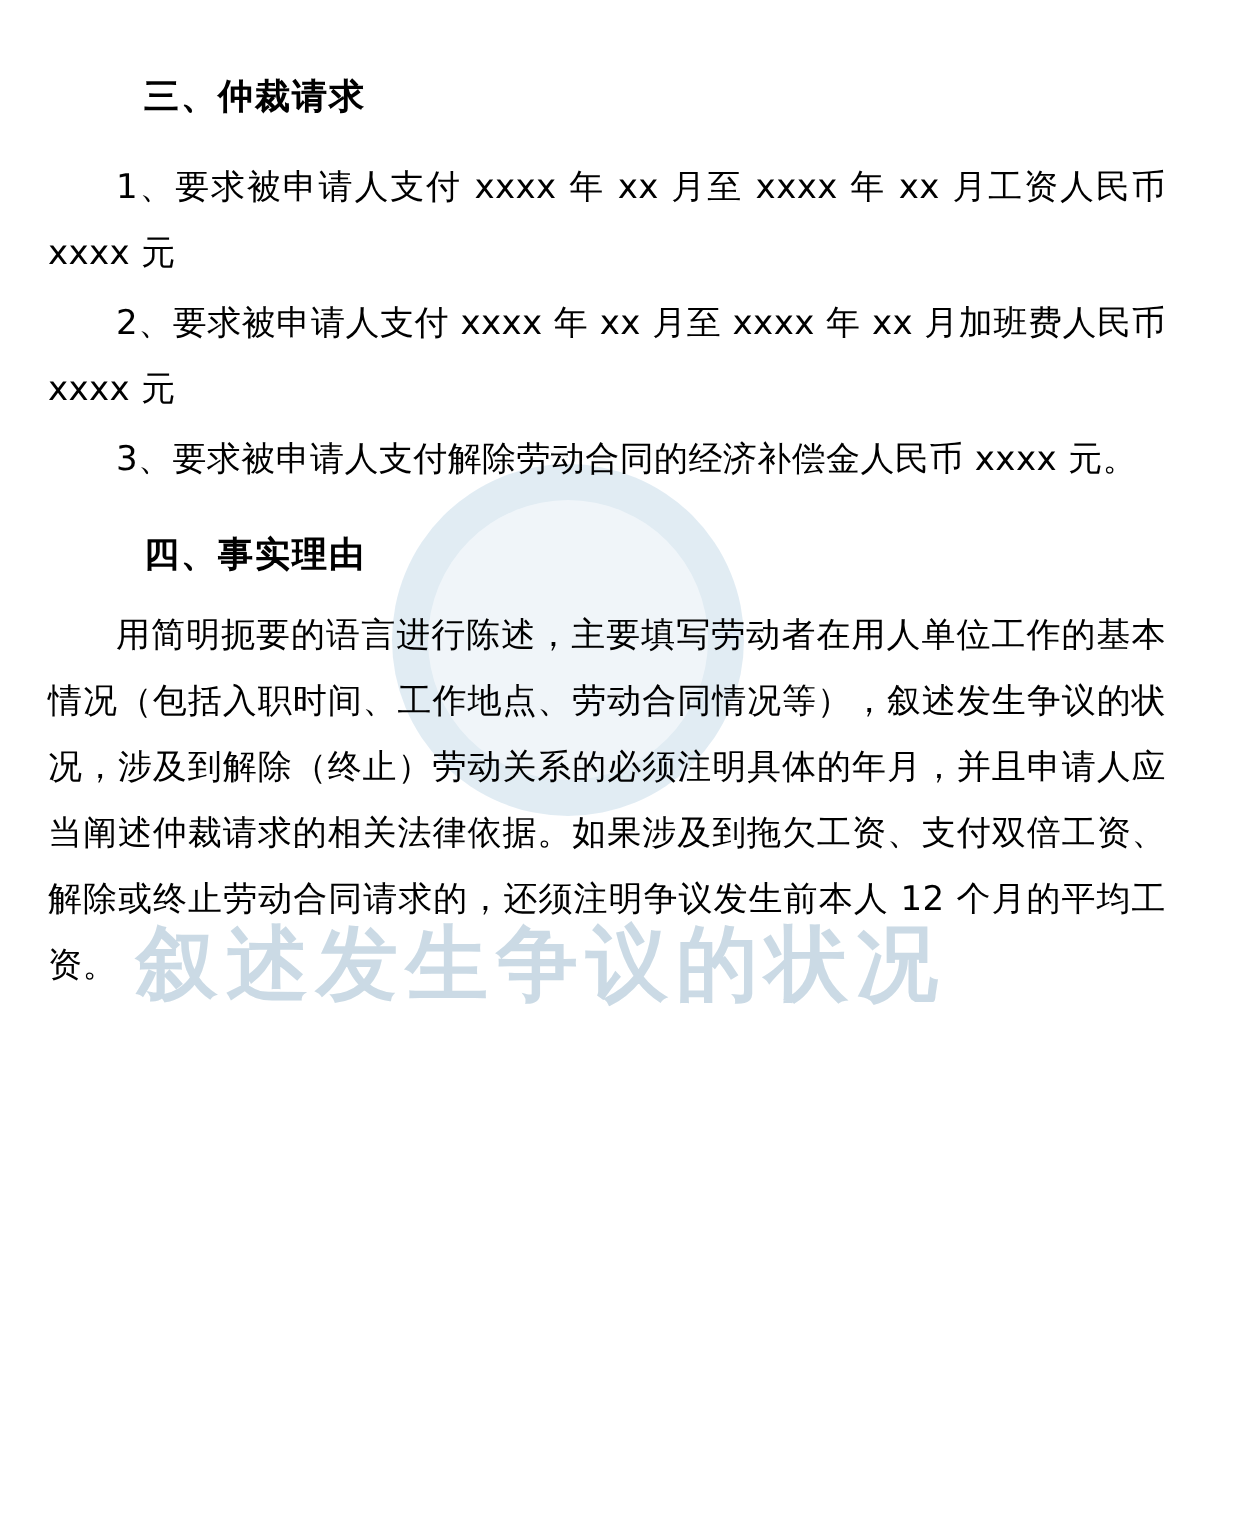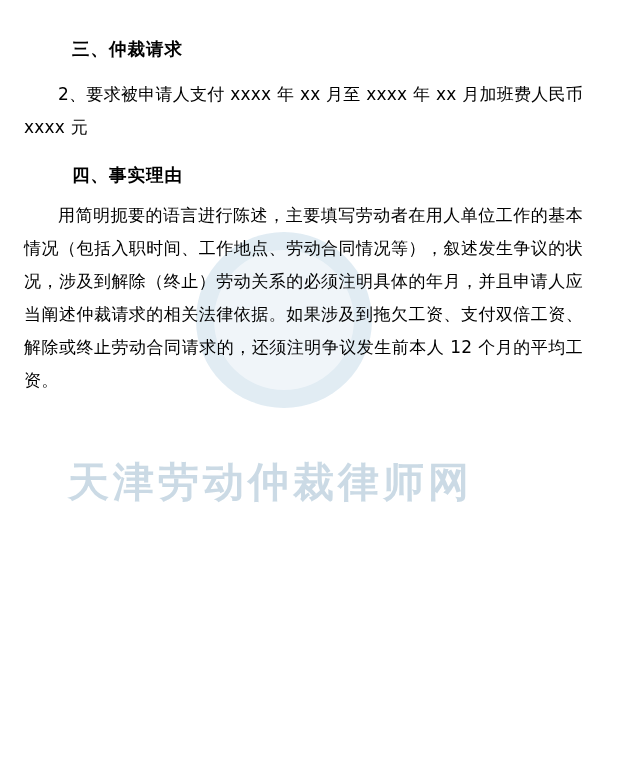--- a/index.html
+++ b/index.html
@@ -87,34 +87,36 @@
     text-indent: 34px;
     letter-spacing: .2px;
   }
   .spacer-sm { height: 6px; }
 </style>
 </head>
 <body>
 
 <div id="watermark">
   <div class="wm-circle"></div>
-  <div class="wm-text">天津劳动仲裁律师网</div>
+  <div class="wm-text">叙述发生争议的状况</div>
 </div>
 
 <div id="doc">
 
   <h2 class="heading">三、仲裁请求</h2>
 
 
   <div class="spacer-sm"></div>
 
 
+  <p class="para">1、要求被申请人支付 xxxx 年 xx 月至 xxxx 年 xx 月工资人民币 xxxx 元</p>
 
   <p class="para">2、要求被申请人支付 xxxx 年 xx 月至 xxxx 年 xx 月加班费人民币 xxxx 元</p>
 
+  <p class="para">3、要求被申请人支付解除劳动合同的经济补偿金人民币 xxxx 元。</p>
 
   <div class="spacer-sm"></div>
 
 
   <h2 class="heading second">四、事实理由</h2>
 
   <p class="para">用简明扼要的语言进行陈述，主要填写劳动者在用人单位工作的基本情况（包括入职时间、工作地点、劳动合同情况等），叙述发生争议的状况，涉及到解除（终止）劳动关系的必须注明具体的年月，并且申请人应当阐述仲裁请求的相关法律依据。如果涉及到拖欠工资、支付双倍工资、解除或终止劳动合同请求的，还须注明争议发生前本人 12 个月的平均工资。</p>
 
 </div>
 

